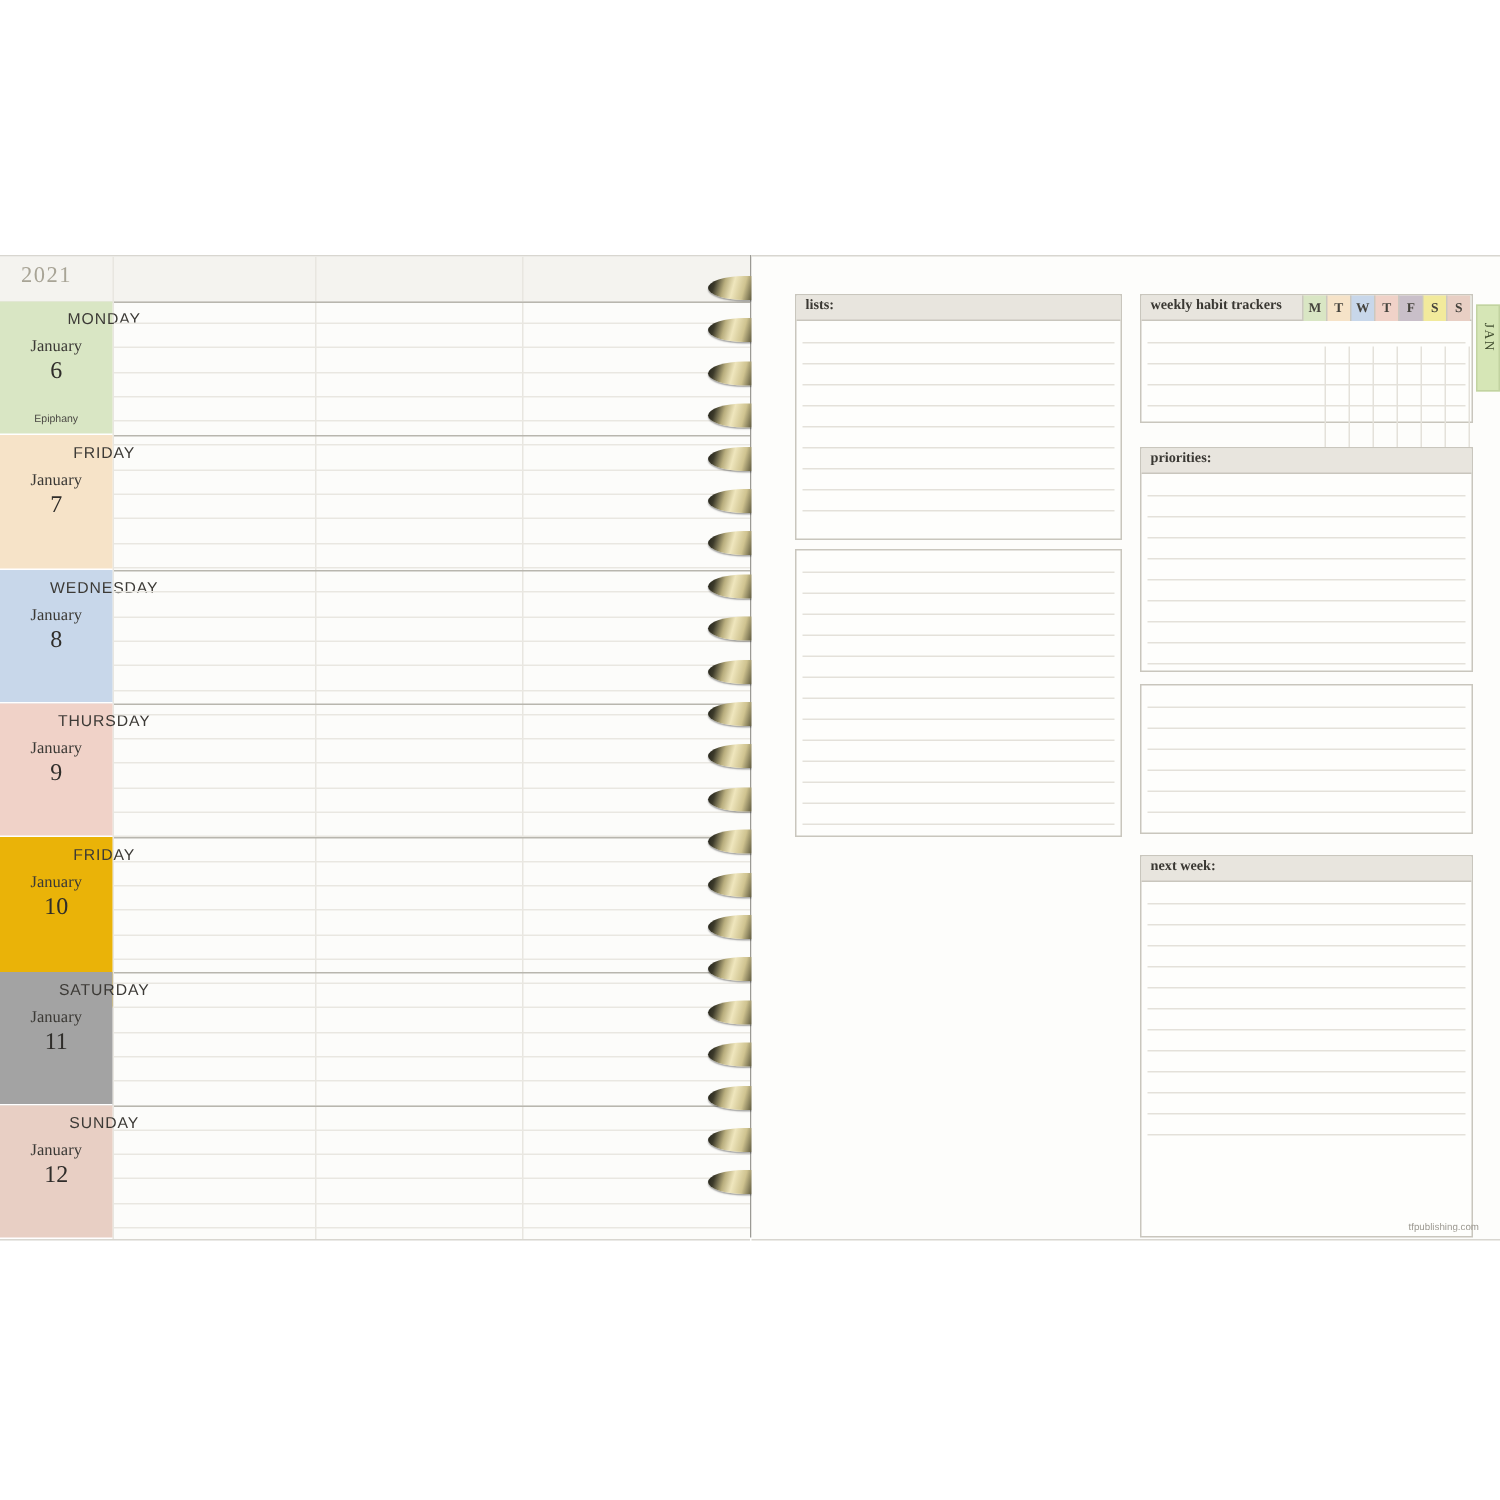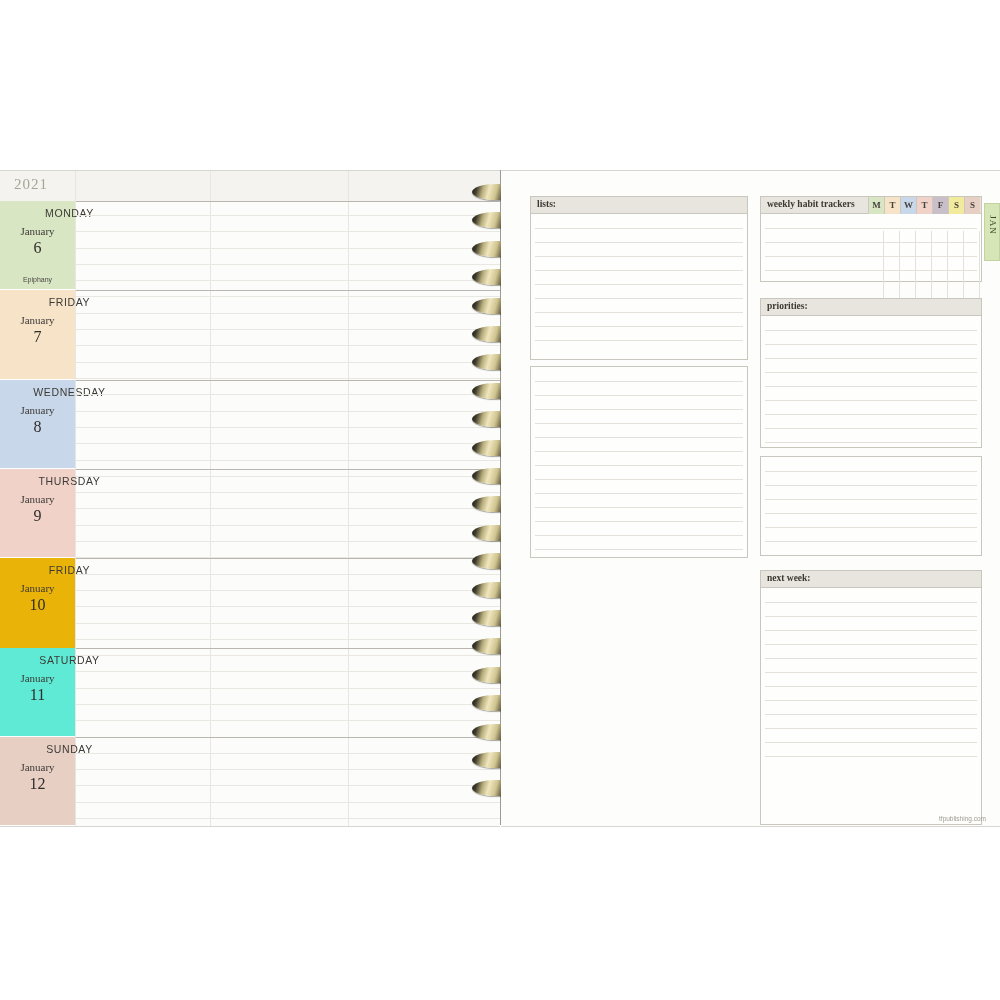--- a/index.html
+++ b/index.html
@@ -271,21 +271,21 @@
         <div class="daycol" style="top: 297.9px; height: 89.3px; background: rgb(240, 210, 200);">
           <div class="dayname">THURSDAY</div>
           <div class="daymonth">January</div>
           <div class="daynum">9</div>
         </div>
         <div class="daycol" style="top: 387.2px; height: 114px; background: #eab308;">
           <div class="dayname">FRIDAY</div>
           <div class="daymonth">January</div>
           <div class="daynum">10</div>
         </div>
-        <div class="daycol" style="top: 476.5px; height: 89.3px; background: #5eead4;">
+        <div class="daycol" style="top: 476.5px; height: 89.3px; background: #a3a3a3;">
           <div class="dayname">SATURDAY</div>
           <div class="daymonth">January</div>
           <div class="daynum">11</div>
         </div>
         <div class="daycol" style="top: 565.8px; height: 89.3px; background: rgb(232, 207, 196);">
           <div class="dayname">SUNDAY</div>
           <div class="daymonth">January</div>
           <div class="daynum">12</div>
         </div>
       </div>

